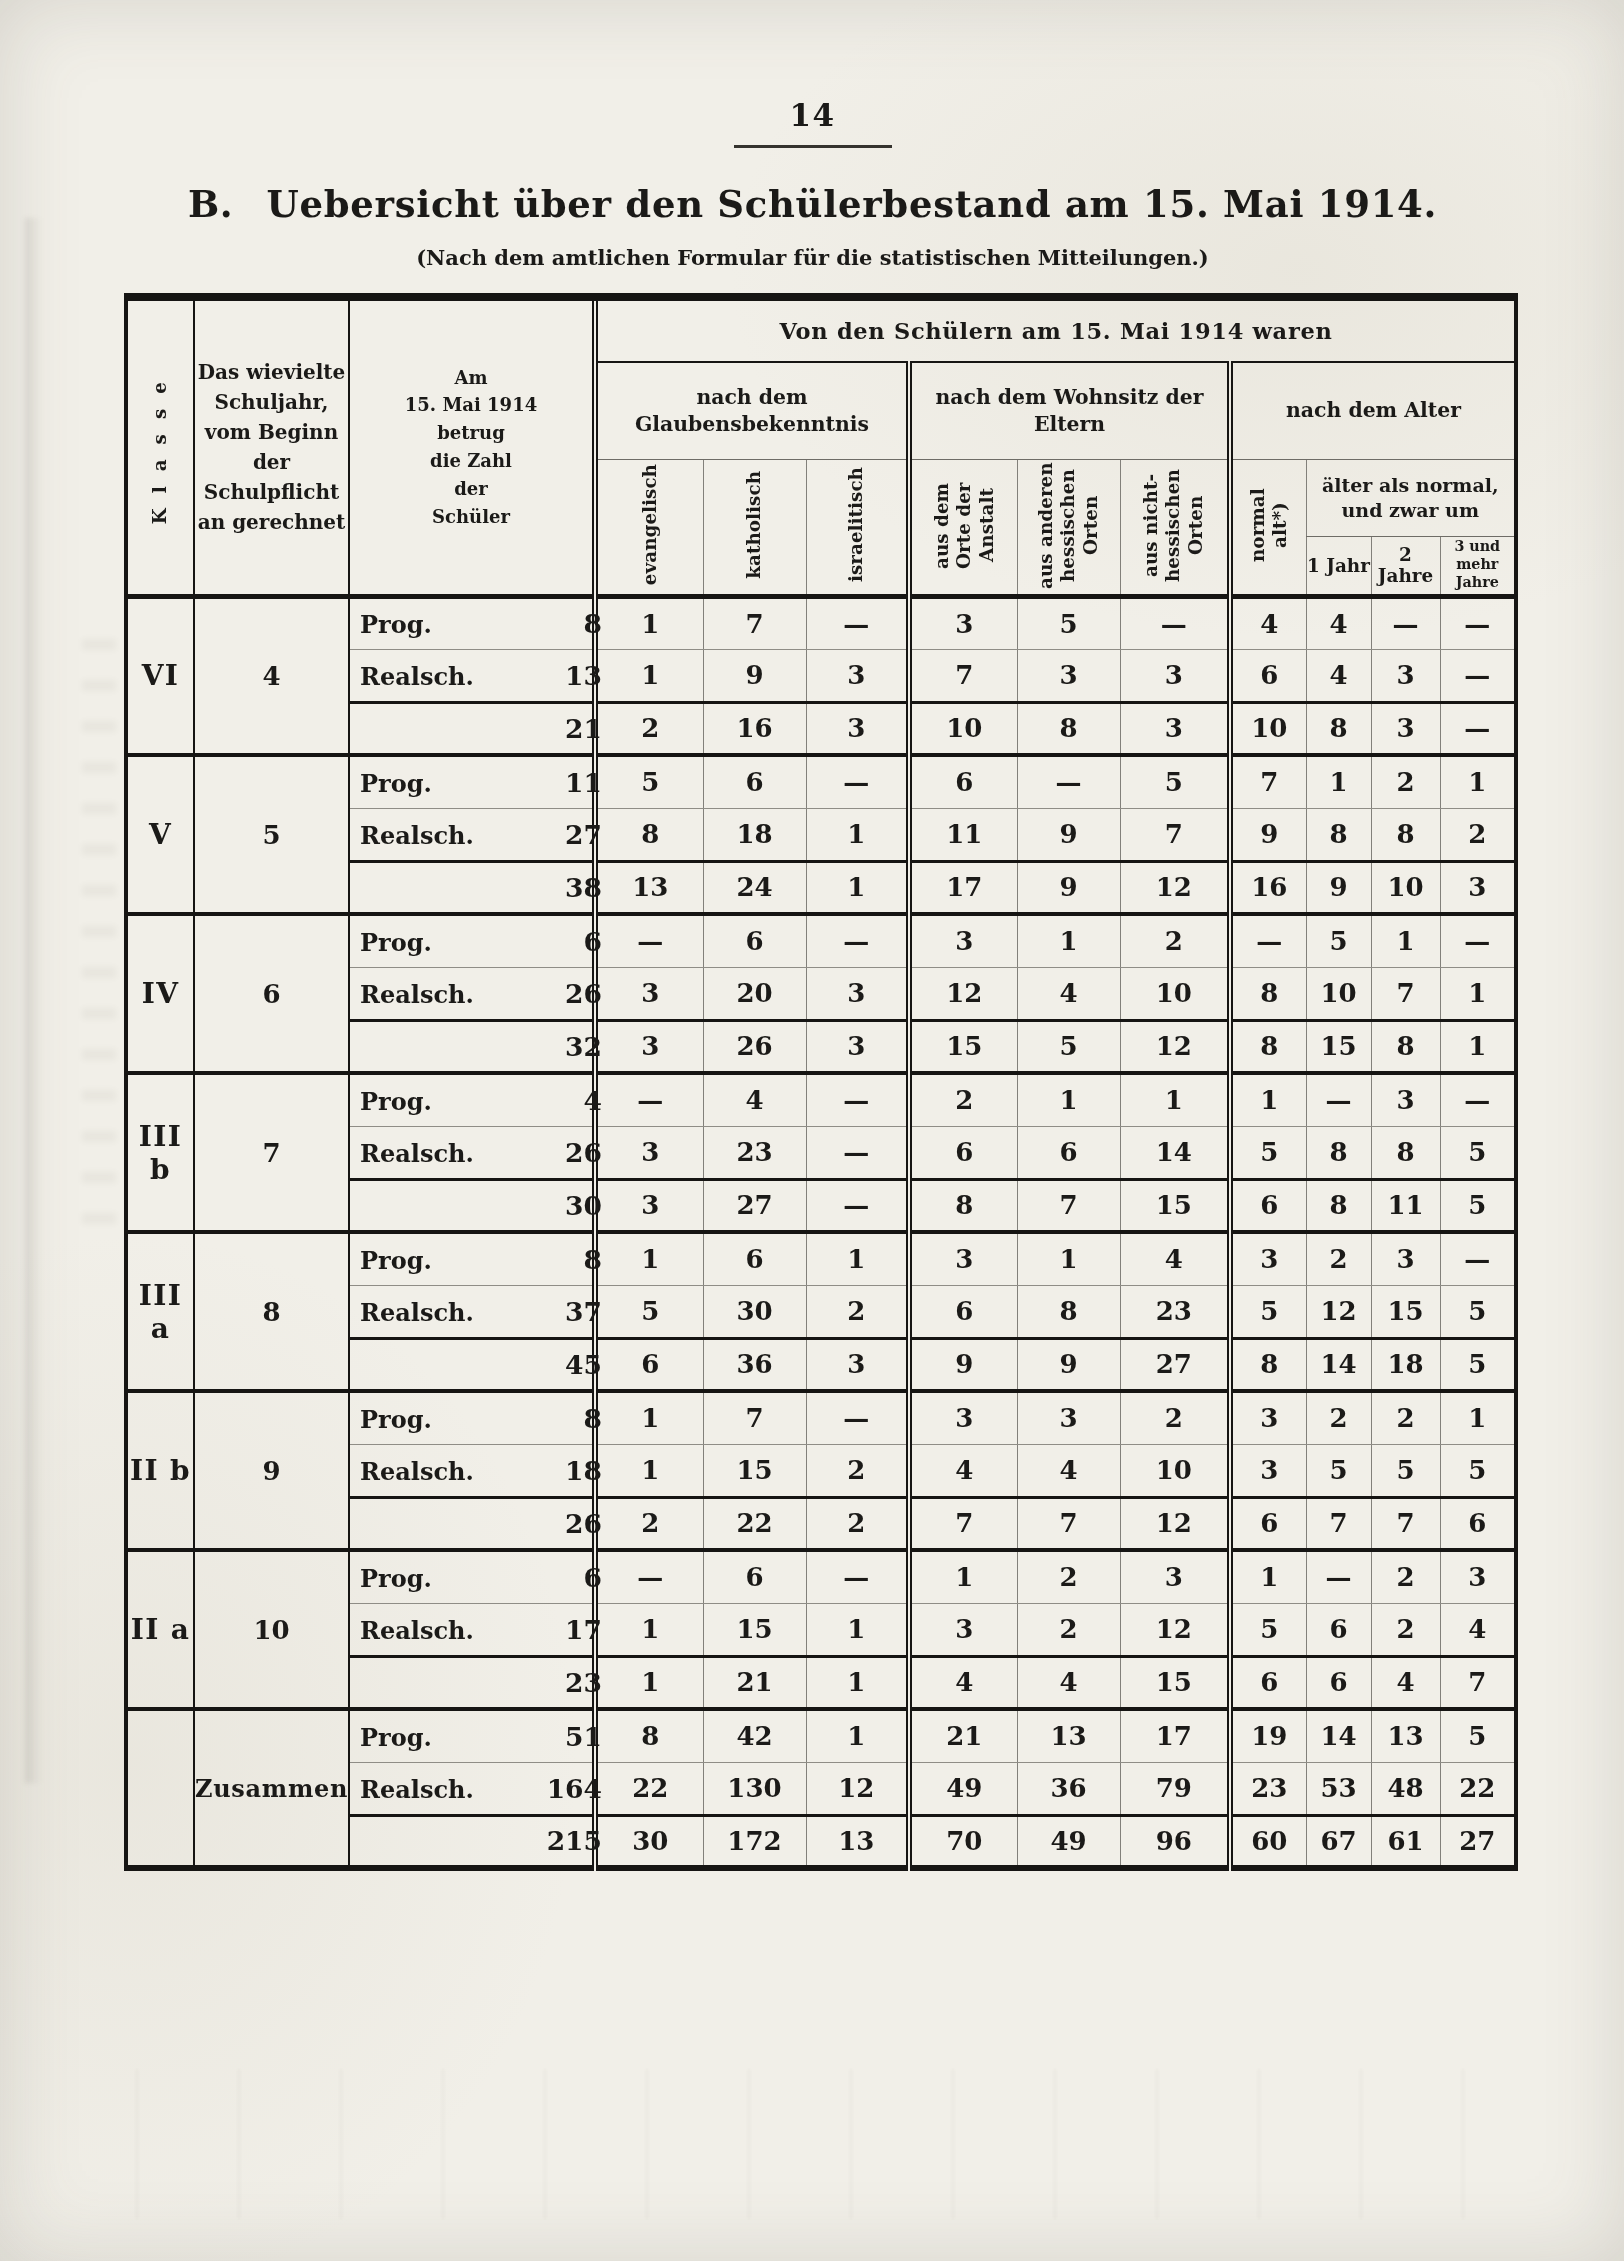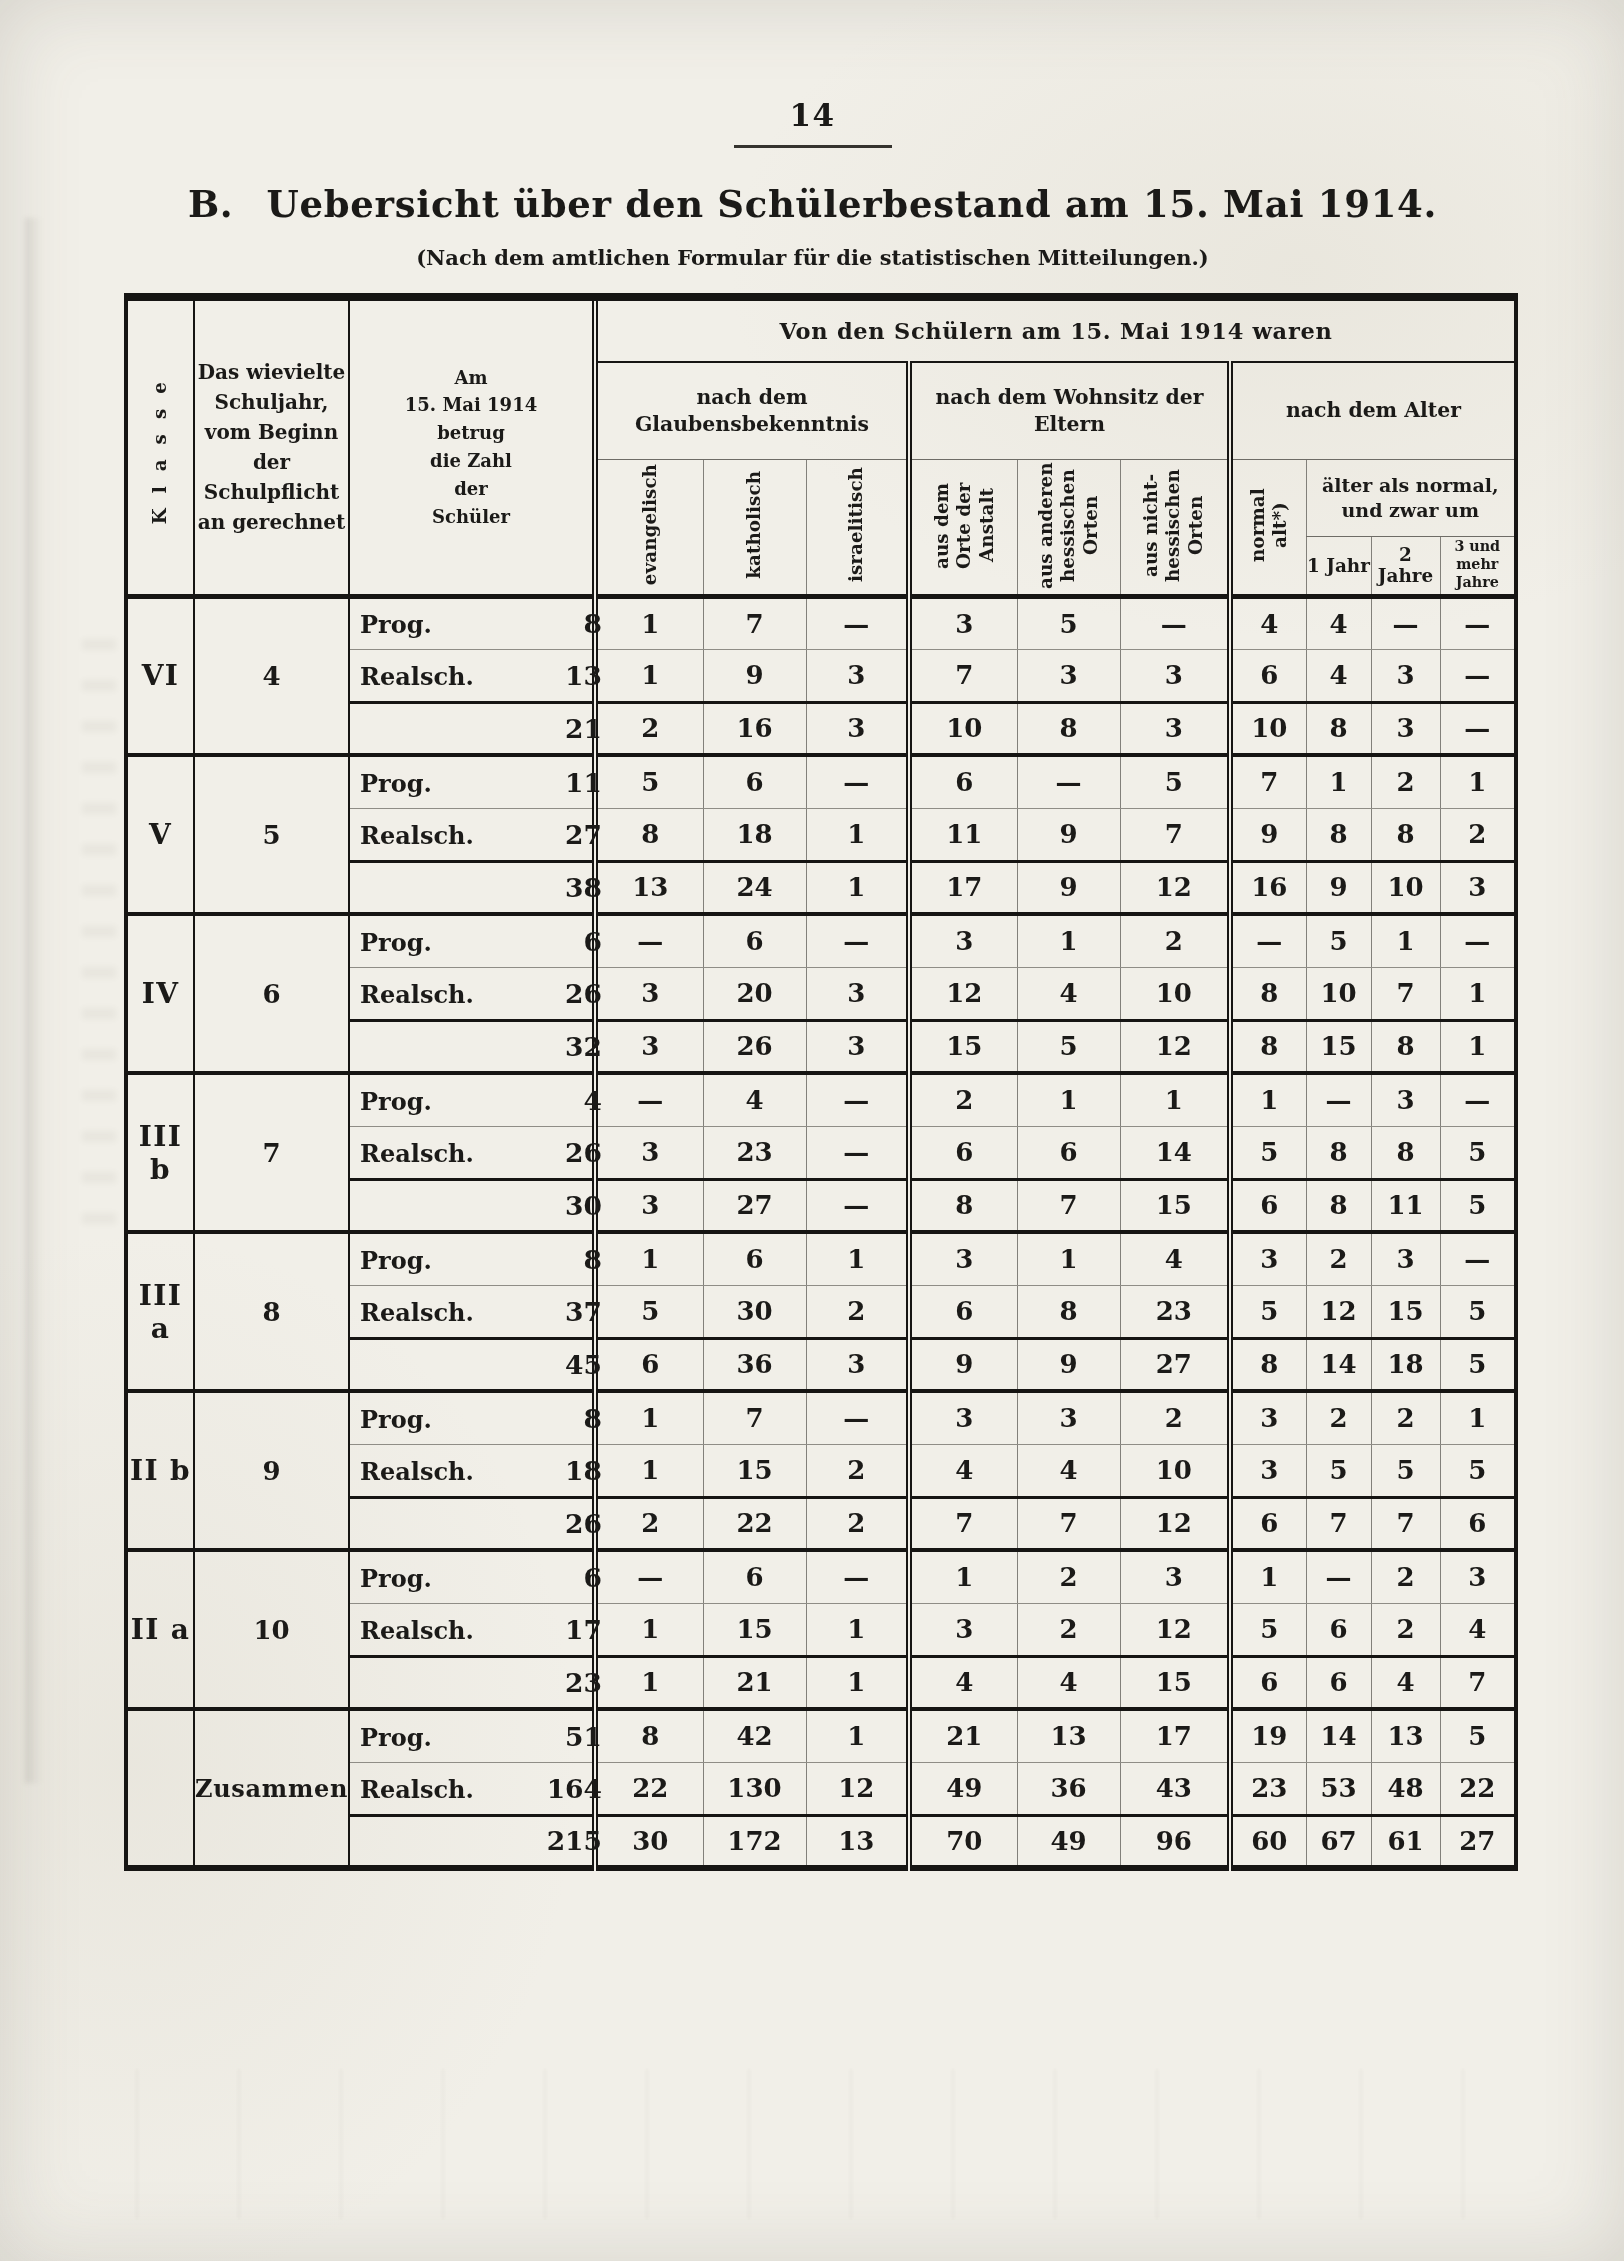--- a/index.html
+++ b/index.html
@@ -576,21 +576,21 @@
             <div class="zahl-flex">
               <span class="rowlabel">Realsch.</span>
               <span class="zahlnum">164</span>
             </div>
           </td>
           <td class="cell-val c-ev">22</td>
           <td class="cell-val c-ka">130</td>
           <td class="cell-val c-is">12</td>
           <td class="cell-val c-orte">49</td>
           <td class="cell-val c-and">36</td>
-          <td class="cell-val c-nicht">43</td>
+          <td class="cell-val c-nicht">79</td>
           <td class="cell-val c-norm">23</td>
           <td class="cell-val c-j1">53</td>
           <td class="cell-val c-j2">48</td>
           <td class="cell-val c-j3">22</td>
         </tr>
         <tr class="r-sum">
           <td class="cell-zahl c-zahl">
             <div class="zahl-flex">
               <span class="rowlabel"></span>
               <span class="zahlnum">215</span>

